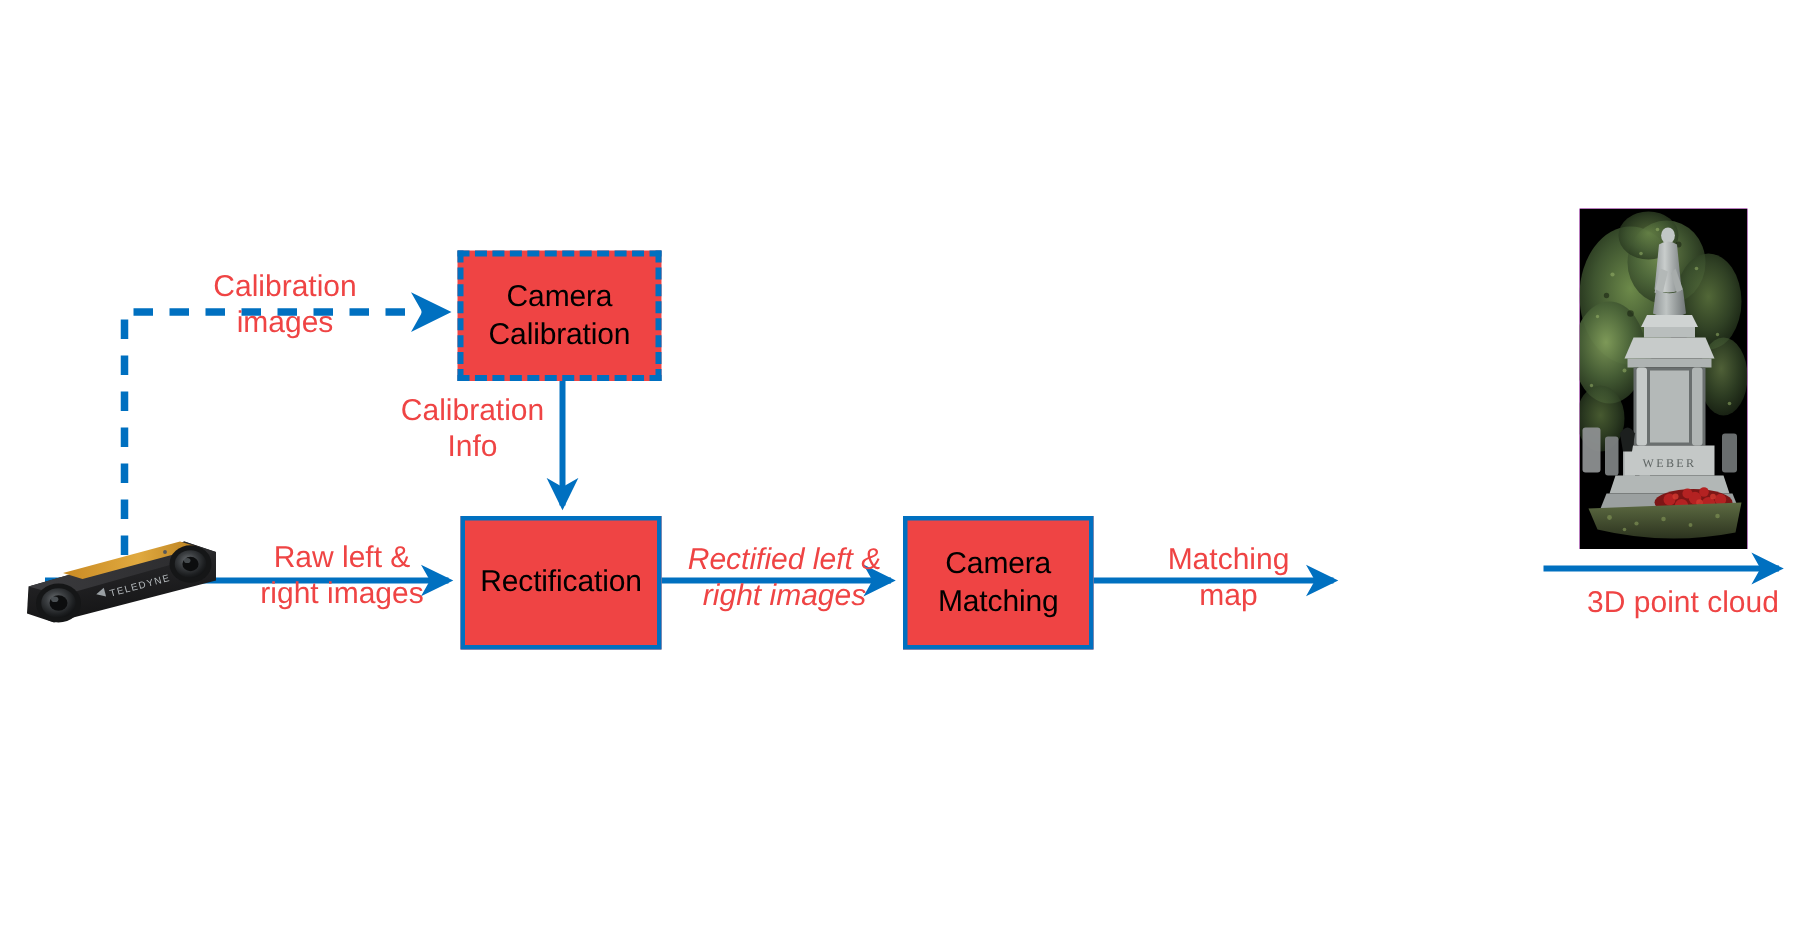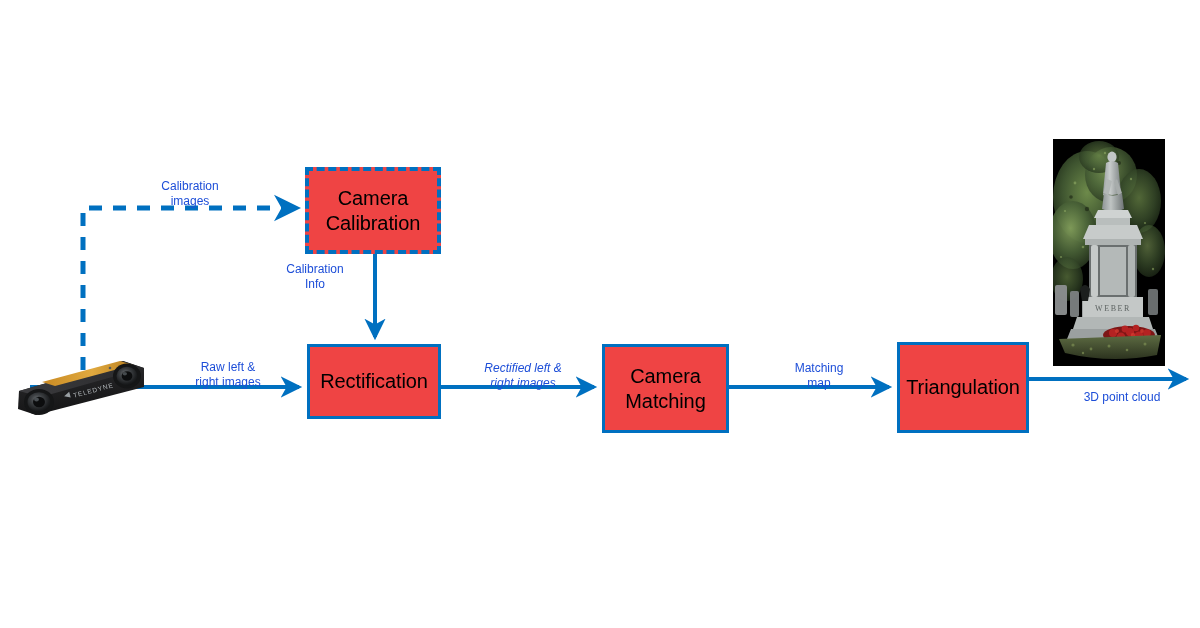--- a/index.html
+++ b/index.html
@@ -41,29 +41,29 @@
     z-index: 3;
   }
   .box.solid {
     border: 3px solid #0070C0;
   }
   .box.dashed {
     border: 4px dashed #0070C0;
   }
 
   #box-camera-calibration { left: 305px; top: 167px; width: 136px; height: 87px; }
-  #box-rectification      { left: 307px; top: 344px; width: 134px; height: 75px; }
+  #box-rectification      { left: 307px; top: 344px; width: 134px; height: 89px; }
   #box-stereo-matching    { left: 602px; top: 344px; width: 127px; height: 89px; }
   #box-triangulation      { left: 897px; top: 342px; width: 132px; height: 91px; }
 
   
   .edge-label {
     position: absolute;
-    color: #1d4ed8;
-    font-size: 12px;
+    color: #ef4444;
+    font-size: 20px;
     line-height: 1.22;
     text-align: center;
     white-space: pre-line;
     z-index: 4;
   }
   #label-calibration-images { left: 92px;  top: 179px; width: 196px; }
   #label-calibration-info   { left: 255px; top: 262px; width: 120px; text-align: center; }
   #label-raw-images         { left: 152px; top: 360px; width: 152px; }
   #label-rectified-images   { left: 447px; top: 361px; width: 152px; font-style: italic; }
   #label-disparity-map      { left: 743px; top: 361px; width: 152px; }
@@ -308,23 +308,20 @@
 
   <div class="box solid" id="box-rectification">
     <span>Rectification</span>
   </div>
 
   <div class="box solid" id="box-stereo-matching">
     <span>Camera
 Matching</span>
   </div>
 
-  <div class="box solid" id="box-triangulation">
-    <span>Triangulation</span>
-  </div>
 
   <div class="edge-label" id="label-calibration-images">Calibration
 images</div>
 
   <div class="edge-label" id="label-calibration-info">Calibration
 Info</div>
 
   <div class="edge-label" id="label-raw-images">Raw left &amp;
 right images</div>
 

